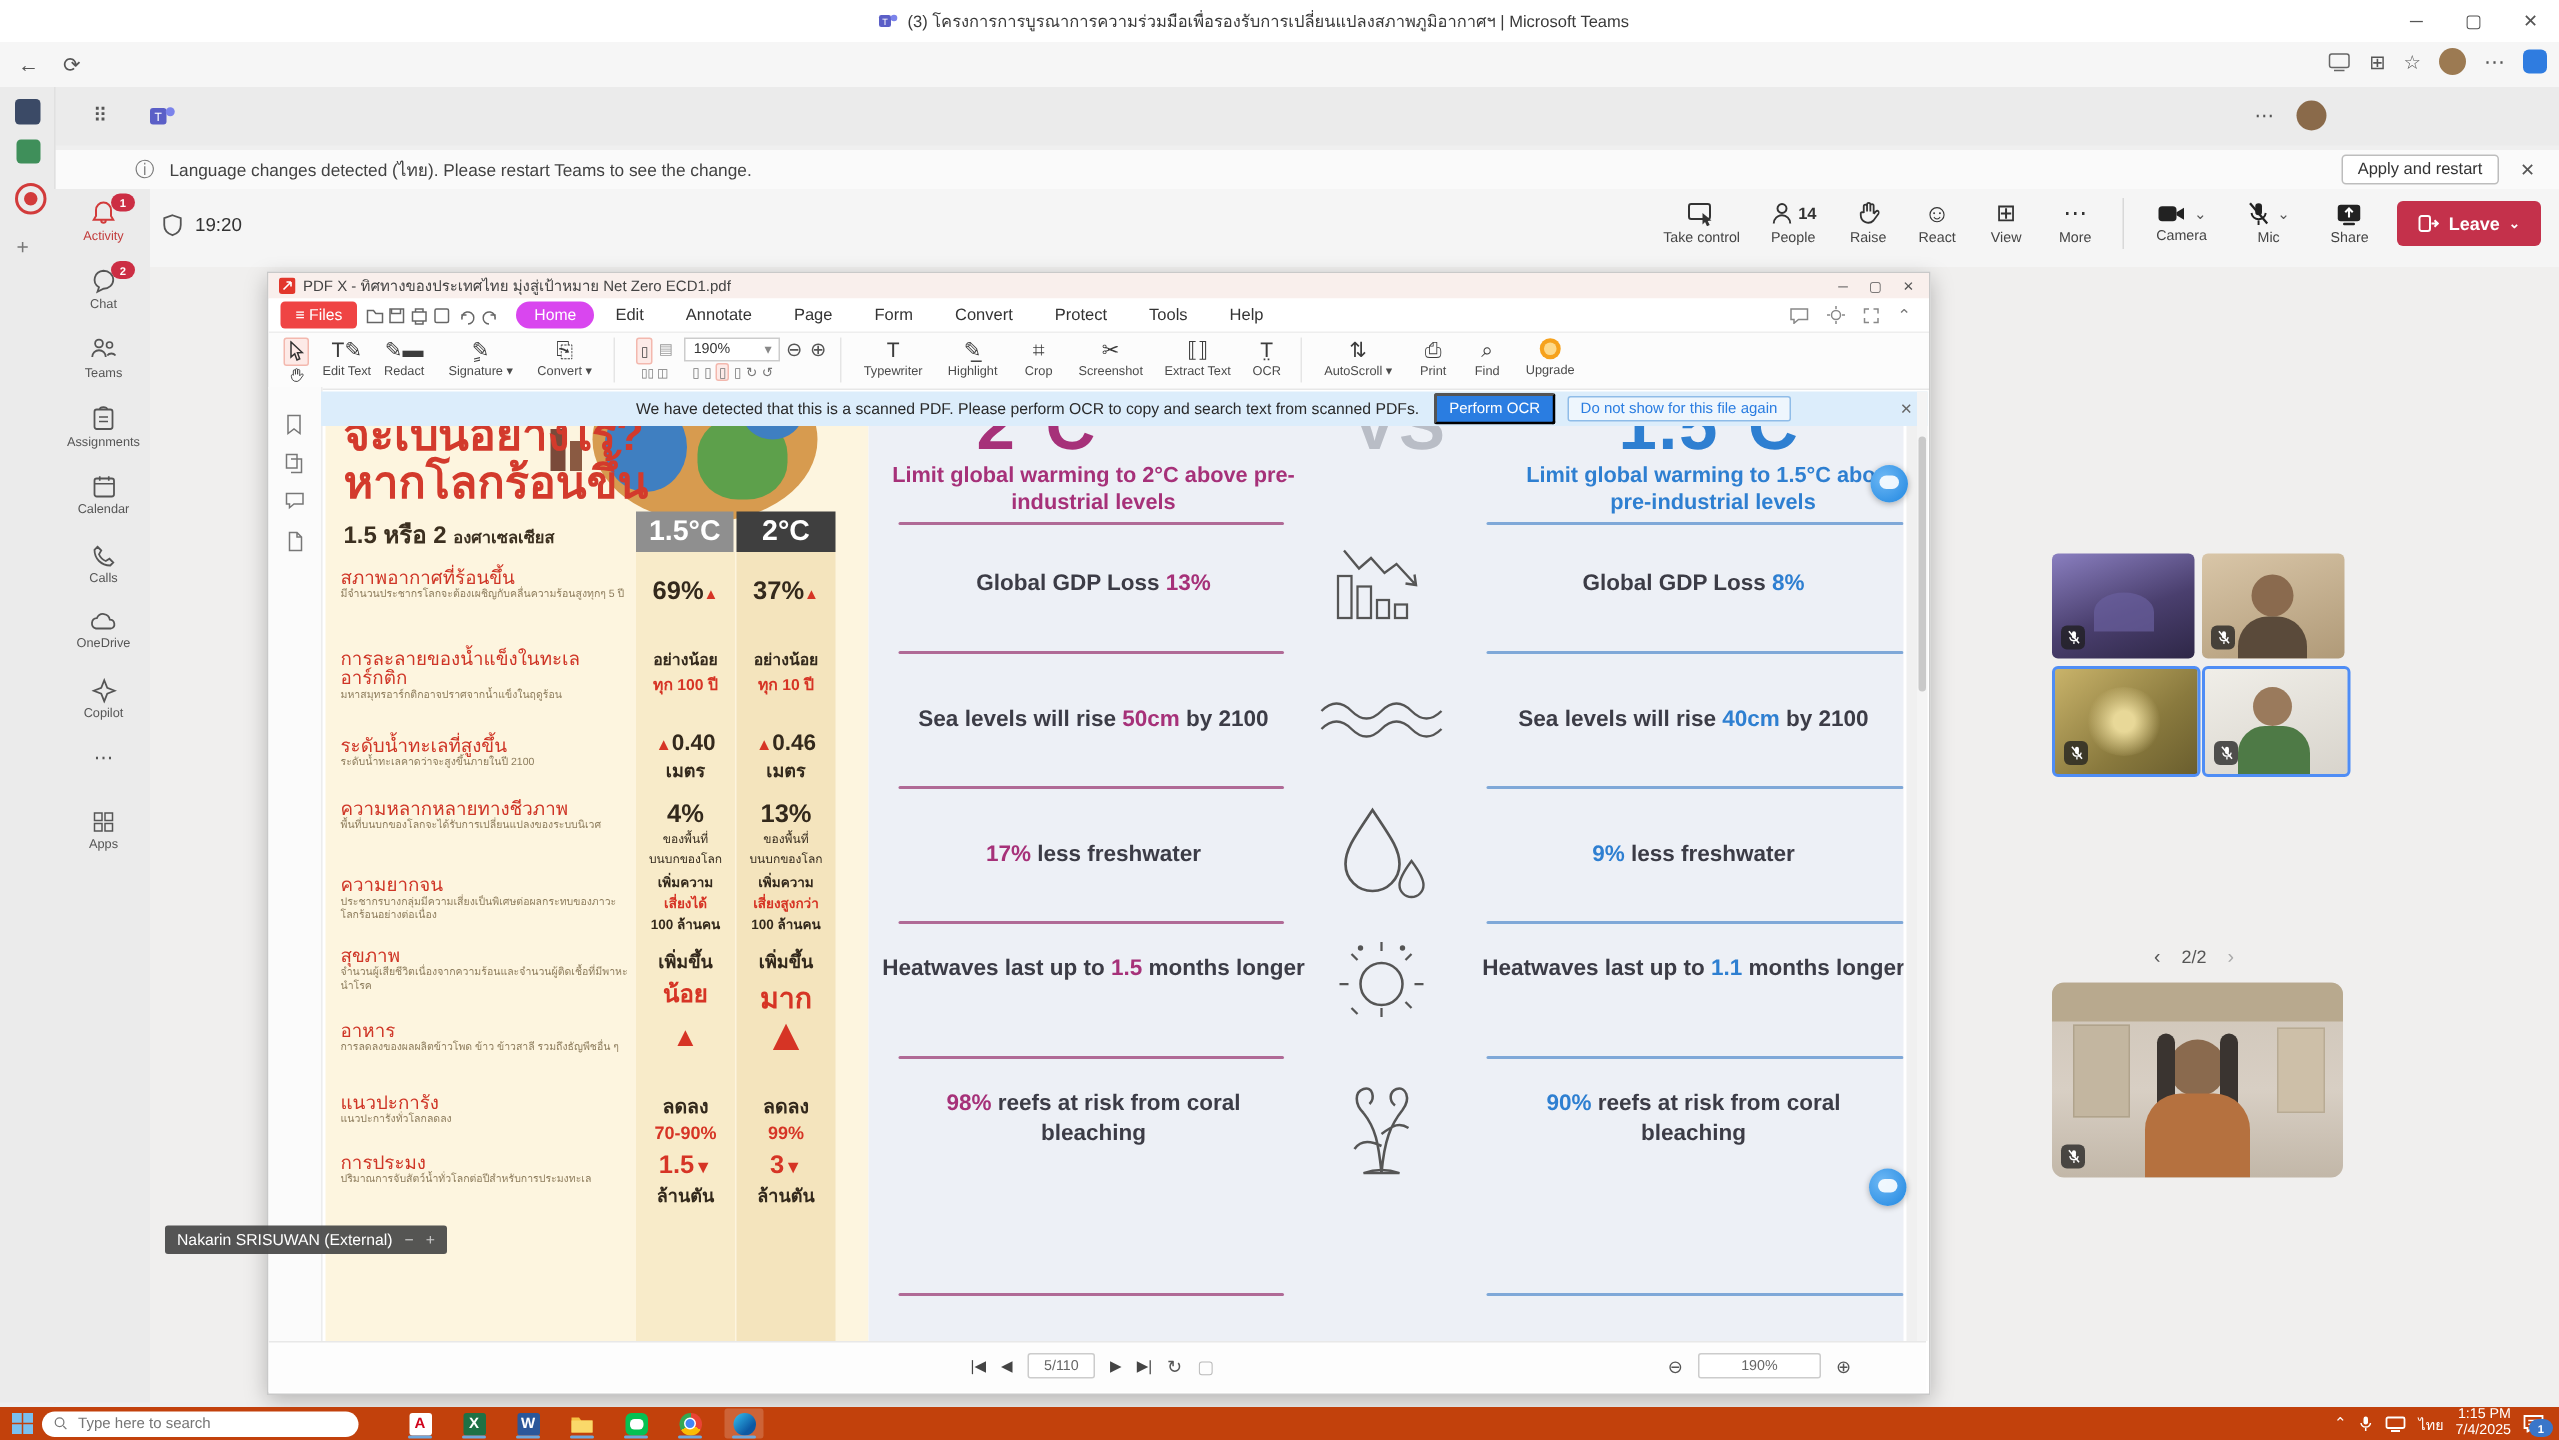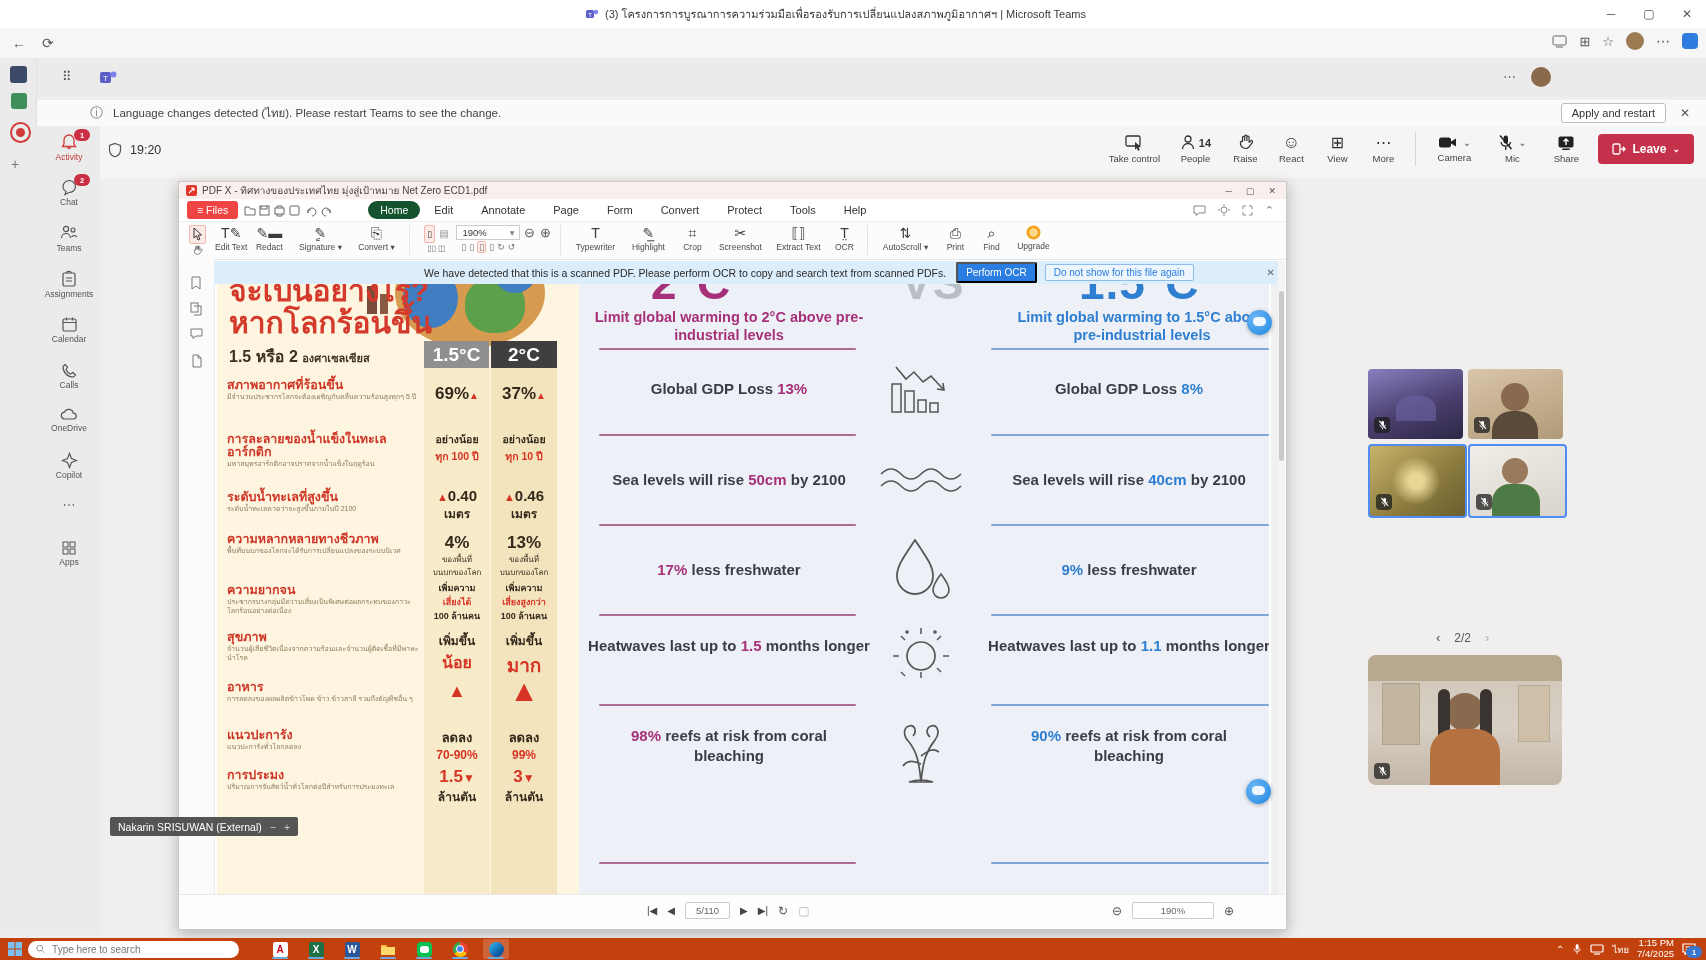--- a/index.html
+++ b/index.html
@@ -36,41 +36,41 @@
   .railitem{position:absolute;left:44px;width:50px;display:flex;flex-direction:column;align-items:center;gap:1px;}
   .railitem .lbl{font-size:8.5px;color:#555;}
   .badge{position:absolute;background:#cc2e44;color:#fff;font-size:7.5px;border-radius:7px;min-width:12px;height:12px;
          display:flex;align-items:center;justify-content:center;padding:0 2px;font-weight:bold;}
   
   .pdfwin{left:178px;top:181px;width:1107px;height:747px;background:#fff;border:1px solid #c9c9c9;
           box-shadow:0 4px 14px rgba(0,0,0,.25);}
   .pdftitle{height:17px;background:#f9efec;display:flex;align-items:center;font-size:10px;color:#444;}
   .menurow{height:22px;display:flex;align-items:center;background:#fff;border-bottom:1px solid #eee;font-size:11px;color:#333;}
   .filesbtn{background:#ef4444;color:#fff;border-radius:3px;font-size:10.5px;padding:3px 10px;margin:0 6px 0 8px;}
-  .homebtn{background:#14532d;color:#fff;border-radius:10px;font-size:10.5px;padding:3px 12px;margin-left:24px;}
+  .homebtn{background:#d946ef;color:#fff;border-radius:10px;font-size:10.5px;padding:3px 12px;}
   .menuitem{padding:0 14px;}
   .ribbon{height:37px;background:#fcfcfc;border-bottom:1px solid #e7e7e7;display:flex;align-items:flex-start;}
   .rtool{display:flex;flex-direction:column;align-items:center;gap:1px;padding-top:3px;}
   .rtool .lbl{font-size:8.5px;color:#4a4a4a;white-space:nowrap;}
   .ricon{font-size:14px;color:#3c3c3c;height:16px;line-height:16px;}
   .zoombox{border:1px solid #ccc;background:#fff;font-size:9.5px;color:#333;padding:1px 5px;width:52px;
            display:flex;justify-content:space-between;}
   .ocrbar{left:35px;top:79px;width:1071px;height:23px;background:#dcedfb;display:flex;align-items:center;
           font-size:10.5px;color:#2a2a2a;}
   .ocrbtn{background:#2a7de1;color:#fff;border-radius:2px;font-size:10px;padding:3px 8px;margin-left:10px;}
   .ocrbtn2{background:#eef6fd;border:1px solid #8fbce8;color:#2a7de1;border-radius:2px;font-size:10px;
            padding:2px 8px;margin-left:8px;}
   
   .leftpanel{left:38px;top:102px;width:362px;height:610px;background:#fdf5df;overflow:hidden;}
   .rightpanel{left:400px;top:102px;width:690px;height:610px;background:#edf0f6;overflow:hidden;}
   .thaihead{color:#d33a2c;font-weight:bold;line-height:1.02;}
   .chip{position:absolute;color:#fff;font-weight:bold;font-size:19px;text-align:center;line-height:27px;height:27px;}
   .vcol{position:absolute;width:66px;top:84px;height:526px;}
   .trow-label{position:absolute;left:10px;width:192px;}
-  .trow-label .tl{color:#cf3526;font-weight:bold;font-size:12.5px;line-height:1.05;}
+  .trow-label .tl{color:#cf3526;font-weight:normal;font-size:12.5px;line-height:1.05;}
   .trow-label .td{color:#8d7c5c;font-size:7px;line-height:1.25;margin-top:1px;}
   .tval{position:absolute;width:66px;text-align:center;color:#33291c;font-weight:bold;}
   .red{color:#d63425;}
   .rp-head{position:absolute;width:270px;text-align:center;font-weight:bold;font-size:14.5px;line-height:1.25;}
   .m{color:#a63179;} .b{color:#2e7fd1;}
   .rp-row{position:absolute;width:290px;text-align:center;font-weight:bold;font-size:15px;color:#3c3c46;line-height:1.3;}
   .divider{position:absolute;height:2px;border-radius:1px;}
   .bignum{position:absolute;font-weight:bold;font-size:46px;top:-28px;letter-spacing:1px;}
   
   .vtile{position:absolute;border-radius:4px;overflow:hidden;}

